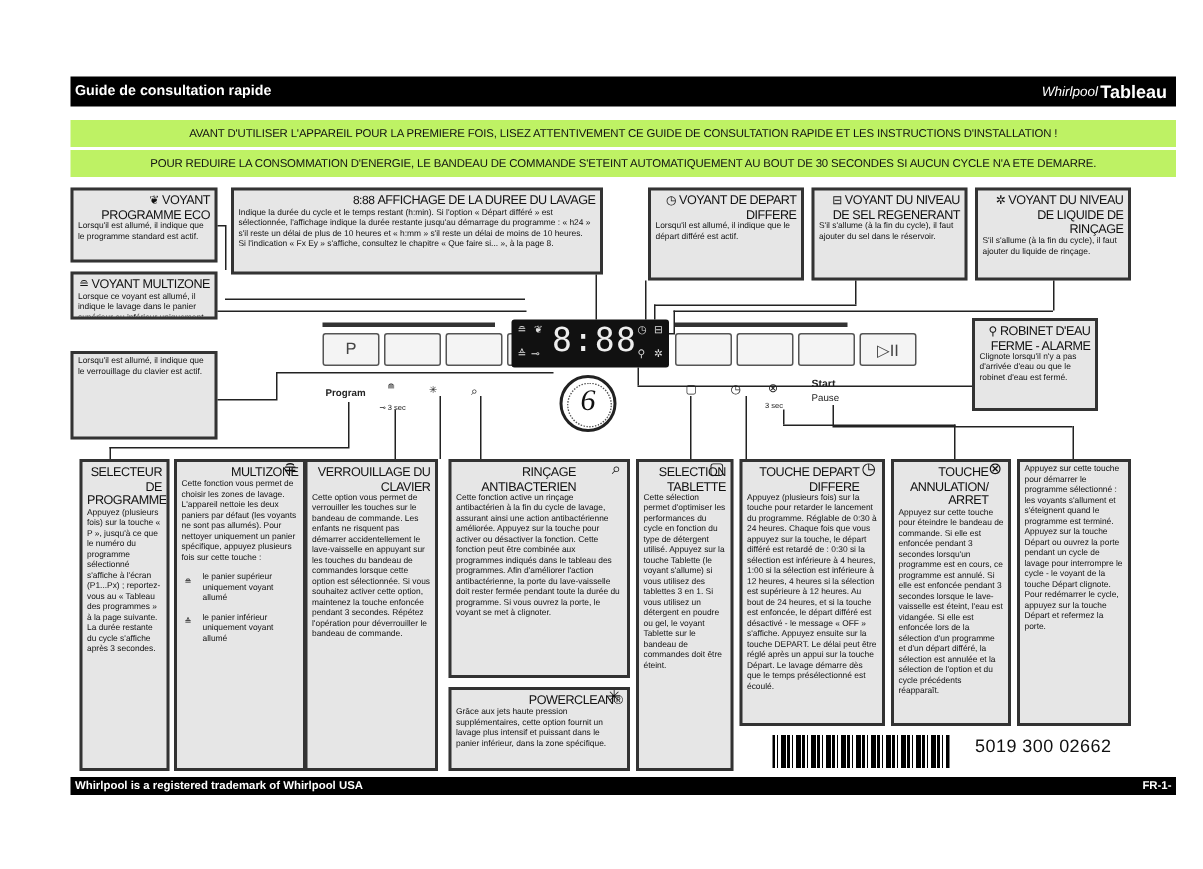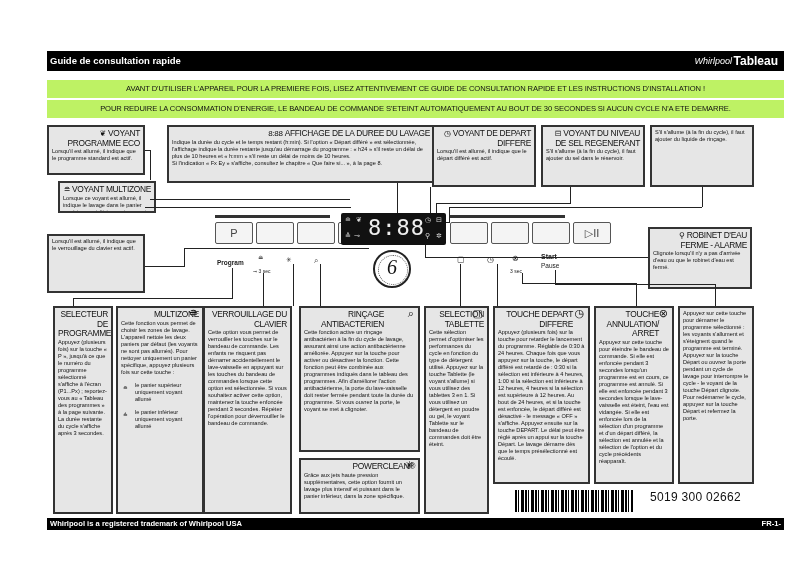--- a/index.html
+++ b/index.html
@@ -37,46 +37,47 @@
   <span class="brand">Whirlpool</span>
   <span class="tbl">Tableau</span>
 </div>
 <div class="abs notice" style="top:80px">AVANT D'UTILISER L'APPAREIL POUR LA PREMIERE FOIS, LISEZ ATTENTIVEMENT CE GUIDE DE CONSULTATION RAPIDE ET LES INSTRUCTIONS D'INSTALLATION !</div>
 <div class="abs notice" style="top:100px">POUR REDUIRE LA CONSOMMATION D'ENERGIE, LE BANDEAU DE COMMANDE S'ETEINT AUTOMATIQUEMENT AU BOUT DE 30 SECONDES SI AUCUN CYCLE N'A ETE DEMARRE.</div>
 
 <div class="abs box" style="left:47px;top:125px;width:98px;height:50px">
   <div class="t"><span class="ic">❦</span><span>VOYANT PROGRAMME ECO</span></div>
   <div>Lorsqu'il est allumé, il indique que le programme standard est actif.</div>
 </div>
-<div class="abs box" style="left:58px;top:181px;width:98px;height:32px">
+<div class="abs box" style="left:47px;top:181px;width:98px;height:32px">
   <div class="t"><span class="ic">≘</span><span>VOYANT MULTIZONE</span></div>
   <div>Lorsque ce voyant est allumé, il indique le lavage dans le panier supérieur ou inférieur uniquement.</div>
 </div>
 <div class="abs box" style="left:47px;top:234px;width:98px;height:59px">
   <div>Lorsqu'il est allumé, il indique que le verrouillage du clavier est actif.</div>
 </div>
 
-<div class="abs box" style="left:167px;top:125px;width:268px;height:58px">
+<div class="abs box" style="left:154px;top:125px;width:248px;height:58px">
   <div class="t"><span class="ic">8:88</span><span>AFFICHAGE DE LA DUREE DU LAVAGE</span></div>
   <div>Indique la durée du cycle et le temps restant (h:min). Si l'option « Départ différé » est sélectionnée, l'affichage indique la durée restante jusqu'au démarrage du programme : « h24 » s'il reste un délai de plus de 10 heures et « h:mm » s'il reste un délai de moins de 10 heures.</div>
   <div>Si l'indication « Fx Ey » s'affiche, consultez le chapitre « Que faire si... », à la page 8.</div>
 </div>
 
 <div class="abs box" style="left:432px;top:125px;width:104px;height:62px">
   <div class="t"><span class="ic">◷</span><span>VOYANT DE DEPART DIFFERE</span></div>
   <div>Lorsqu'il est allumé, il indique que le départ différé est actif.</div>
 </div>
 <div class="abs box" style="left:541px;top:125px;width:104px;height:62px">
   <div class="t"><span class="ic">⊟</span><span>VOYANT DU NIVEAU DE SEL REGENERANT</span></div>
   <div>S'il s'allume (à la fin du cycle), il faut ajouter du sel dans le réservoir.</div>
 </div>
 <div class="abs box" style="left:650px;top:125px;width:104px;height:62px">
+  <div class="t"><span class="ic">✲</span><span>VOYANT DU NIVEAU DE LIQUIDE DE RINÇAGE</span></div>
   <div>S'il s'allume (à la fin du cycle), il faut ajouter du liquide de rinçage.</div>
 </div>
-<div class="abs box" style="left:648px;top:227px;width:104px;height:62px">
+<div class="abs box" style="left:648px;top:212px;width:84px;height:62px">
   <div class="t"><span class="ic">⚲</span><span>ROBINET D'EAU FERME - Alarme</span></div>
   <div>Clignote lorsqu'il n'y a pas d'arrivée d'eau ou que le robinet d'eau est fermé.</div>
 </div>
 
 <div class="line" style="left:145px;top:150px;width:5px;height:1px"></div>
 <div class="line" style="left:150px;top:150px;width:1px;height:30px"></div>
 <div class="line" style="left:150px;top:199px;width:200px;height:1px"></div>
 <div class="line" style="left:145px;top:207px;width:206px;height:1px"></div>
 <div class="line" style="left:145px;top:266px;width:40px;height:1px"></div>
 <div class="line" style="left:184px;top:248px;width:1px;height:18px"></div>

